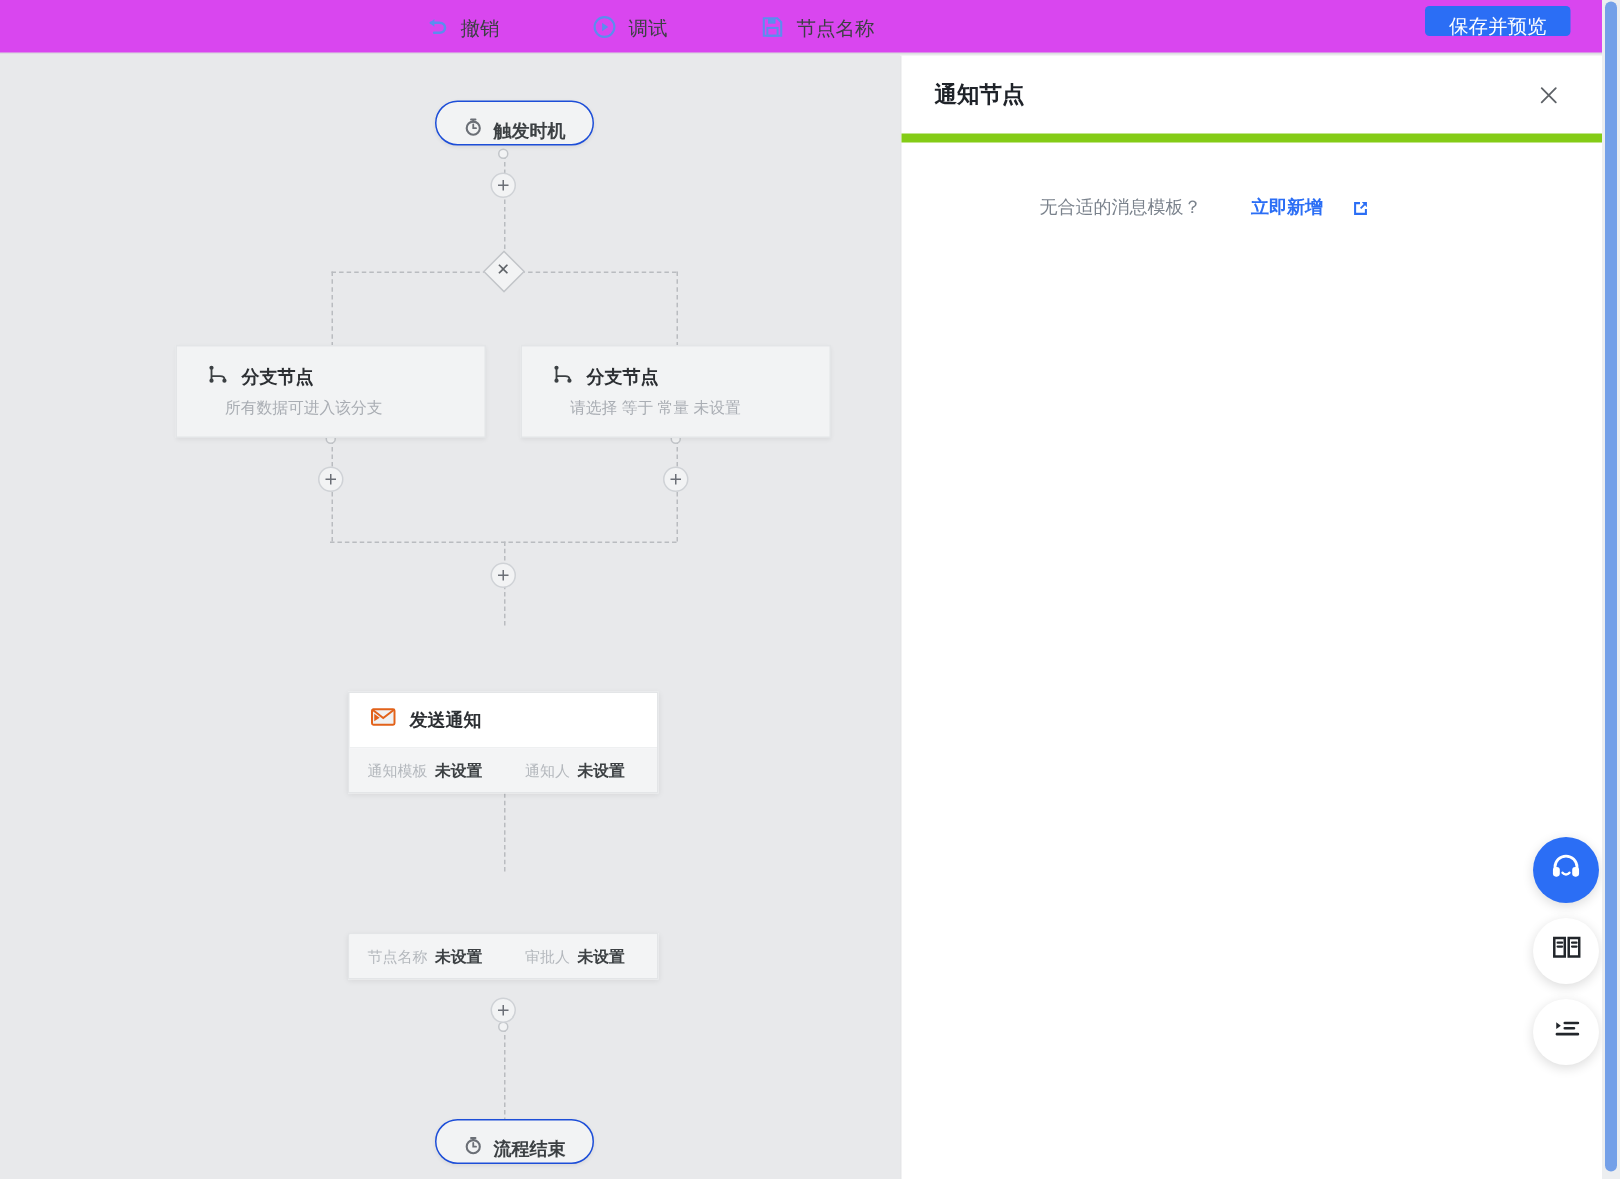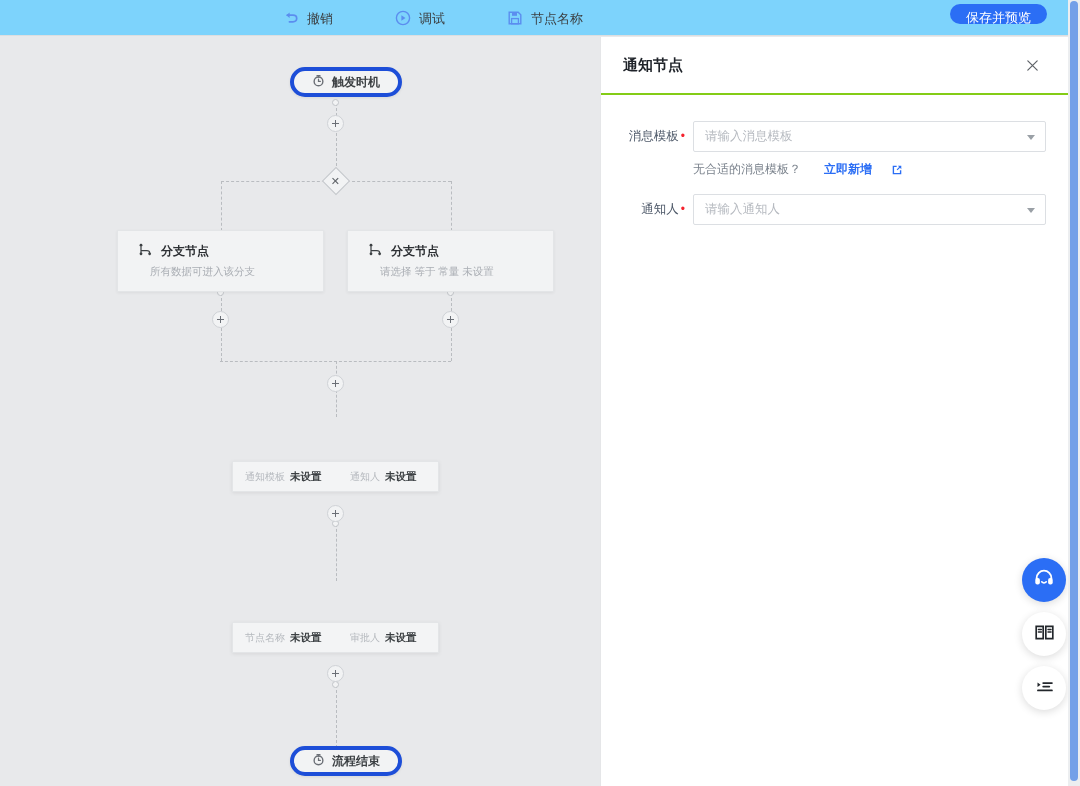--- a/index.html
+++ b/index.html
@@ -8,39 +8,39 @@
     width: 1080px; height: 786px;
     font-family: "Liberation Sans", "DejaVu Sans", sans-serif;
     background: #e8e9eb;
     overflow: hidden;
   }
   .app { position: relative; width: 1080px; height: 786px; }
 
   
   .toolbar {
     position: absolute; left: 0; top: 0; width: 1080px; height: 36px;
-    background: #7dd3fc;
+    background: #d946ef;
     border-bottom: 1px solid #dcdee0;
     display: flex; align-items: center; padding-left: 24px;
   }
   .tb-actions {
     position: absolute; left: 283px; top: 0; height: 36px;
     display: flex; align-items: center; gap: 62px;
   }
   .tb-item {
     display: flex; align-items: center; gap: 8px;
     font-size: 13px; color: #3c4043; cursor: pointer;
     line-height: 1;
   }
   .tb-item .ic { display: inline-flex; width: 16px; height: 16px; }
   .tb-save-preview {
     position: absolute; right: 33px; top: 4px;
     height: 20px; padding: 0 16px;
     background: #2b6ef5; color: #fff;
-    font-size: 13px; border: none; border-radius: 14px;
+    font-size: 13px; border: none; border-radius: 3px;
     cursor: pointer; line-height: 28px;
     font-family: inherit;
   }
 
   
   .canvas {
     position: absolute; left: 0; top: 37px;
     width: 605px; height: 749px;
     background: #e8e9eb;
     overflow: hidden;
@@ -84,23 +84,23 @@
   }
   .gateway span {
     transform: rotate(-45deg);
     font-size: 11px; color: #5f6368; line-height: 1;
     font-weight: bold;
   }
 
   
   .pill {
     position: absolute; height: 30px; border-radius: 16px;
-    background: #f2f3f4; border: 4px solid #1d4ed8;
+    background: #f2f3f4; border: 1px solid #1d4ed8;
     box-shadow: 0 1px 3px rgba(0,0,0,.08);
-    display: flex; align-items: center; gap: 7px;
+    display: flex; align-items: flex-end; gap: 7px;
     padding: 0 18px; cursor: pointer; z-index: 7;
   }
   .pill .lbl { font-size: 12px; color: #3c4043; font-weight: bold; }
 
   
   .branch-node {
     position: absolute; width: 207px; height: 62px;
     background: #f2f3f4; border: 1px solid #e3e5e7;
     box-shadow: 0 1px 3px rgba(0,0,0,.06);
     cursor: pointer; z-index: 6;
@@ -139,21 +139,21 @@
   
   .drawer {
     position: absolute; right: 12px; top: 37px;
     width: 468px; height: 749px;
     background: #fff;
     border-left: 1px solid #e5e6e8;
     display: flex; flex-direction: column;
   }
   .drawer-head {
     height: 58px; flex: 0 0 58px;
-    border-bottom: 2px solid #84cc16;
+    border-bottom: 6px solid #84cc16;
     display: flex; align-items: center; justify-content: space-between;
     padding: 0 26px 0 22px;
   }
   .drawer-title { font-size: 15px; color: #1f2329; font-weight: bold; }
   .drawer-close {
     width: 20px; height: 20px; cursor: pointer;
     display: flex; align-items: center; justify-content: center;
     color: #5f6368;
   }
   .drawer-body { flex: 1 1 auto; padding: 26px 22px 0 0; overflow-y: auto; }
@@ -180,21 +180,21 @@
     border-left: 4.5px solid transparent;
     border-right: 4.5px solid transparent;
     border-top: 5px solid #9aa0a6;
   }
   .hint-row {
     margin: 9px 0 16px 92px;
     font-size: 12px; color: #7a828c;
     display: flex; align-items: center; gap: 15px;
   }
   .hint-link {
-    color: #2b6ef5; font-weight: bold; cursor: pointer; margin-left: 8px;
+    color: #2b6ef5; font-weight: bold; cursor: pointer; margin-left: 18px;
   }
   .ext-icon { margin-left: 4px; display: inline-flex; cursor: pointer; }
 
   .drawer-foot {
     flex: 0 0 57px; height: 57px;
     border-top: 1px solid #eceef0;
     display: flex; align-items: center; gap: 14px;
     padding-left: 33px;
   }
   .btn {
@@ -342,20 +342,30 @@
       <div class="vline" style="left:450.5px; top:256px; height:68px;"></div>
       <div class="plus" style="left:212px; top:274px;"></div>
       <div class="plus" style="left:442px; top:274px;"></div>
 
       <div class="hline" style="left:220px; top:324px; width:231px;"></div>
 
       <div class="vline" style="left:335.5px; top:324px; height:56px;"></div>
       <div class="plus" style="left:327px; top:338px;"></div>
 
       <div class="card" style="left:232px; top:424px;">
+        <div class="card-head">
+          <span>
+            <svg viewBox="0 0 18 16" width="17" height="15">
+              <rect x="1" y="3" width="16" height="11" rx="1" fill="#f0f1f2" stroke="#e2621a" stroke-width="1.4"></rect>
+              <path d="M1.6 3.6 9 9.3l7.4-5.7" fill="none" stroke="#e2621a" stroke-width="1.4"></path>
+              <path d="M2.6 6.2 6.4 9l-3.8 2.6z" fill="#e2621a"></path>
+            </svg>
+          </span>
+          <span class="card-title">发送通知</span>
+        </div>
         <div class="card-foot">
           <div class="kv">
             <span class="k">通知模板</span>
             <span class="v">未设置</span>
           </div>
           <div class="kv">
             <span class="k">通知人</span>
             <span class="v">未设置</span>
           </div>
         </div>
@@ -402,54 +412,32 @@
       <div class="drawer-title">通知节点</div>
       <div class="drawer-close">
         <svg viewBox="0 0 16 16" width="15" height="15">
           <path d="M3 3 13 13M13 3 3 13" stroke="#5f6368" stroke-width="1.3" stroke-linecap="round" fill="none"></path>
         </svg>
       </div>
     </div>
 
     <div class="drawer-body">
 
-      <div class="field-row">
-        <div class="field-label">
-          <span>消息模板</span><span class="req">•</span>
-        </div>
-        <div class="field-ctl">
-          <div class="select-box">
-            <span class="ph">请输入消息模板</span>
-            <span class="caret"></span>
-          </div>
-        </div>
-      </div>
 
       <div class="hint-row">
         <span>无合适的消息模板？</span>
         <span class="hint-link">立即新增</span>
         <span class="ext-icon">
           <svg viewBox="0 0 14 14" width="12" height="12">
             <path d="M2 2h4.6v1.6H3.6v6.8h6.8V7.4H12V12H2z" fill="#2b6ef5"></path>
             <path d="M8 2h4v4l-1.5-1.5L7.6 7.4 6.6 6.4 9.5 3.5z" fill="#2b6ef5"></path>
           </svg>
         </span>
       </div>
 
-      <div class="field-row">
-        <div class="field-label">
-          <span>通知人</span><span class="req">•</span>
-        </div>
-        <div class="field-ctl">
-          <div class="select-box">
-            <span class="ph">请输入通知人</span>
-            <span class="caret"></span>
-          </div>
-        </div>
-      </div>
 
     </div>
 
   </div>
 
   <div class="fabs">
     <div class="fab fab-primary">
       <span>
         <svg viewBox="0 0 24 24" width="22" height="22">
           <path d="M4 13v-1a8 8 0 0 1 16 0v1" fill="none" stroke="#fff" stroke-width="2" stroke-linecap="round"></path>

